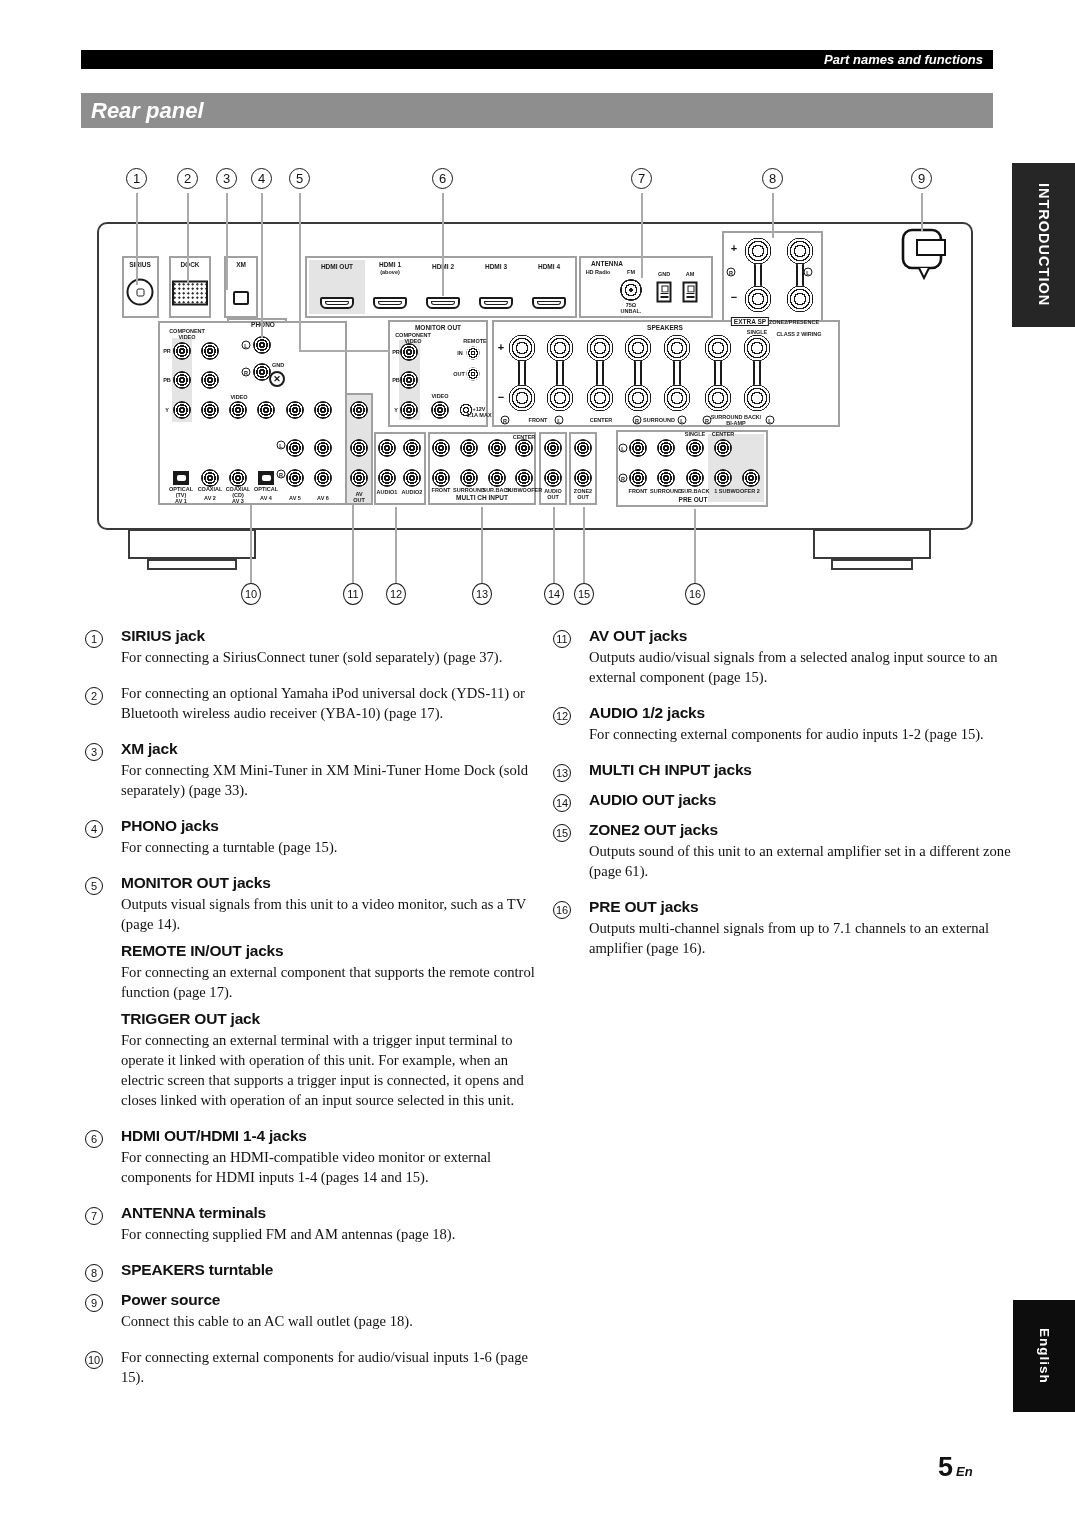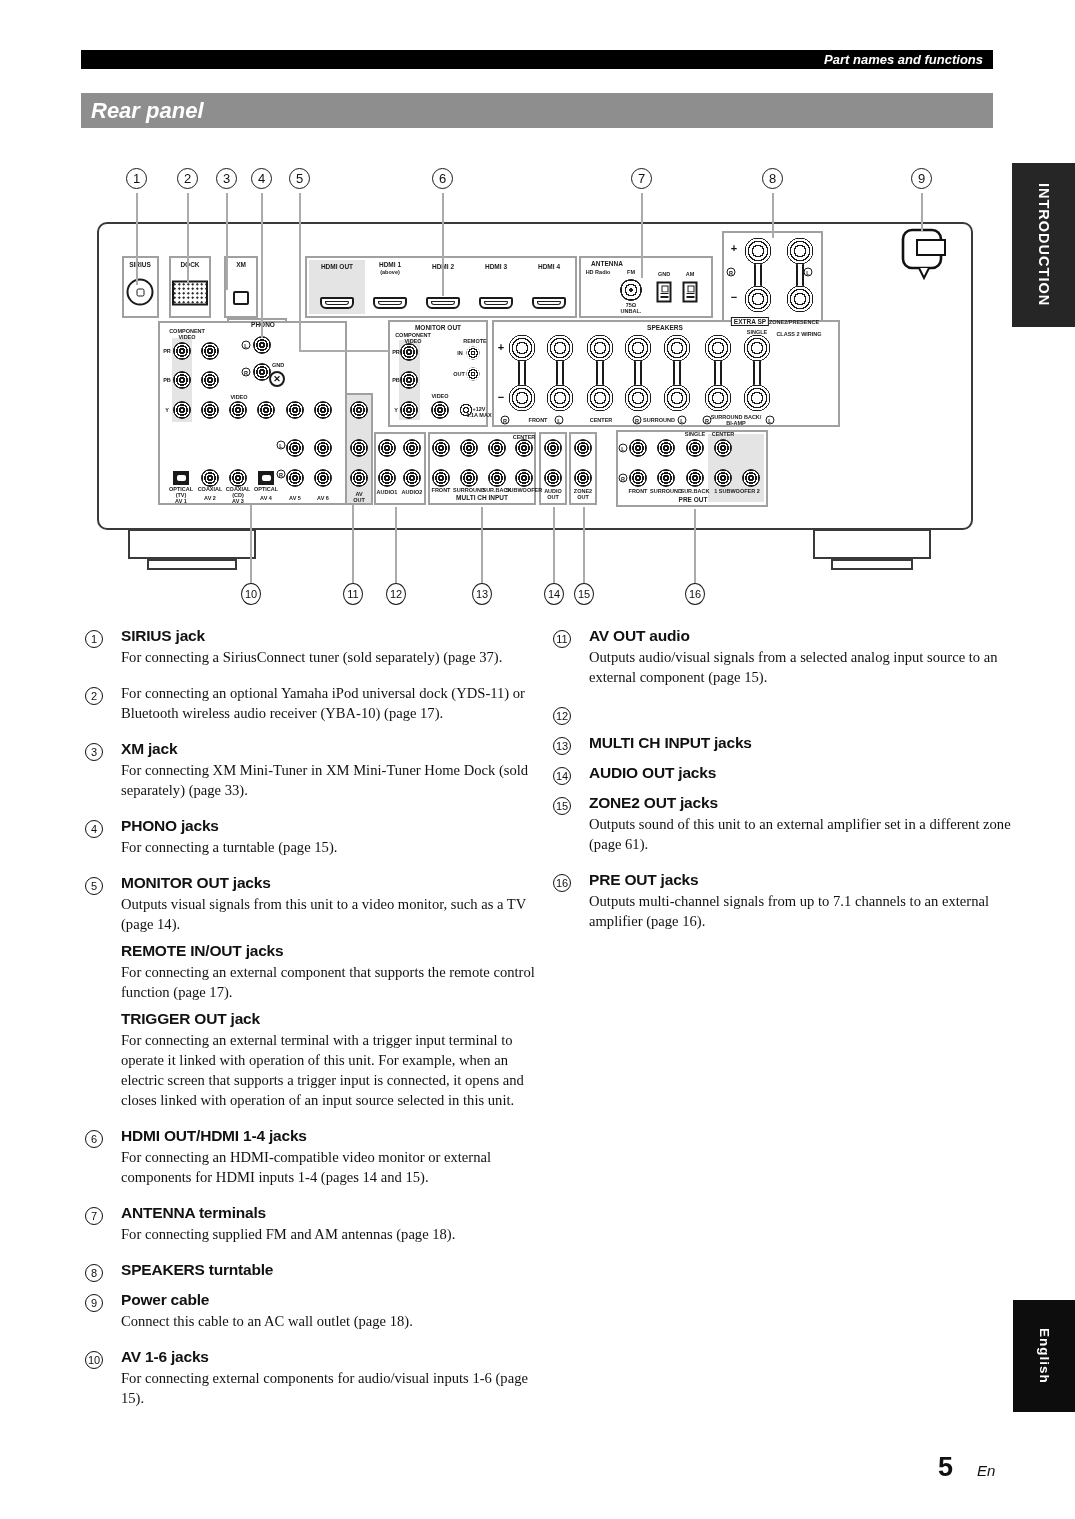--- a/index.html
+++ b/index.html
@@ -83,21 +83,21 @@
   .item{display:flex;margin-bottom:9px;}
   .item-num{width:36px;flex:none;padding-top:2px;}
   .num-circle{display:inline-flex;width:18px;height:18px;border:1.4px solid #111;border-radius:50%;
       align-items:center;justify-content:center;font-size:11px;box-sizing:border-box;}
   .sec-title{font-family:"Liberation Sans",sans-serif;font-weight:bold;font-size:15.5px;margin:0 0 3px 0;letter-spacing:-0.2px;}
   .sec-body{font-family:"Liberation Serif",serif;font-size:14.6px;line-height:1.37;margin:0 0 7px 0;}
 
   
   .pagenum{position:absolute;left:938px;top:1452px;display:flex;align-items:baseline;}
   .pagenum .n{font-size:27px;font-weight:bold;}
-  .pagenum .en{font-size:15px;font-style:italic;margin-left:24px;}
+  .pagenum .en{font-size:13px;font-style:italic;margin-left:3px;font-weight:bold;}
 </style>
 </head>
 <body>
 
 <div class="page">
 
   <div class="hdr-strip">Part names and functions</div>
   <div class="title-bar">Rear panel</div>
 
   <div class="vtab" style="left:1012px;top:163px;width:63px;height:164px;background:#262626;">
@@ -494,59 +494,65 @@
           </div>
       </div>
 
       <div class="item">
         <div class="item-num">
           <span class="num-circle">9</span>
         </div>
         <div class="item-body">
 
             <div class="sec">
-              <h3 class="sec-title">Power cable</h3>
+              <h3 class="sec-title">Power source</h3>
               <p class="sec-body">Connect this cable to an AC wall outlet (page 18).</p>
             </div>
           </div>
       </div>
 
       <div class="item">
         <div class="item-num">
           <span class="num-circle">10</span>
         </div>
         <div class="item-body">
 
             <div class="sec">
-              <h3 class="sec-title">AV 1-6 jacks</h3>
               <p class="sec-body">For connecting external components for audio/visual inputs 1-6 (page 15).</p>
             </div>
           </div>
       </div>
     </div>
 
   <div class="col" style="left:553px;top:627px;width:460px;">
 
       <div class="item">
         <div class="item-num">
           <span class="num-circle">11</span>
         </div>
         <div class="item-body">
 
             <div class="sec">
-              <h3 class="sec-title">AV OUT audio</h3>
+              <h3 class="sec-title">AV OUT jacks</h3>
               <p class="sec-body">Outputs audio/visual signals from a selected analog input source to an external component (page 15).</p>
             </div>
           </div>
       </div>
 
       <div class="item">
         <div class="item-num">
           <span class="num-circle">12</span>
         </div>
+        <div class="item-body">
+
+            <div class="sec">
+              <h3 class="sec-title">AUDIO 1/2 jacks</h3>
+              <p class="sec-body">For connecting external components for audio inputs 1-2 (page 15).</p>
+            </div>
+          </div>
       </div>
 
       <div class="item">
         <div class="item-num">
           <span class="num-circle">13</span>
         </div>
         <div class="item-body">
 
             <div class="sec">
               <h3 class="sec-title">MULTI CH INPUT jacks</h3>

